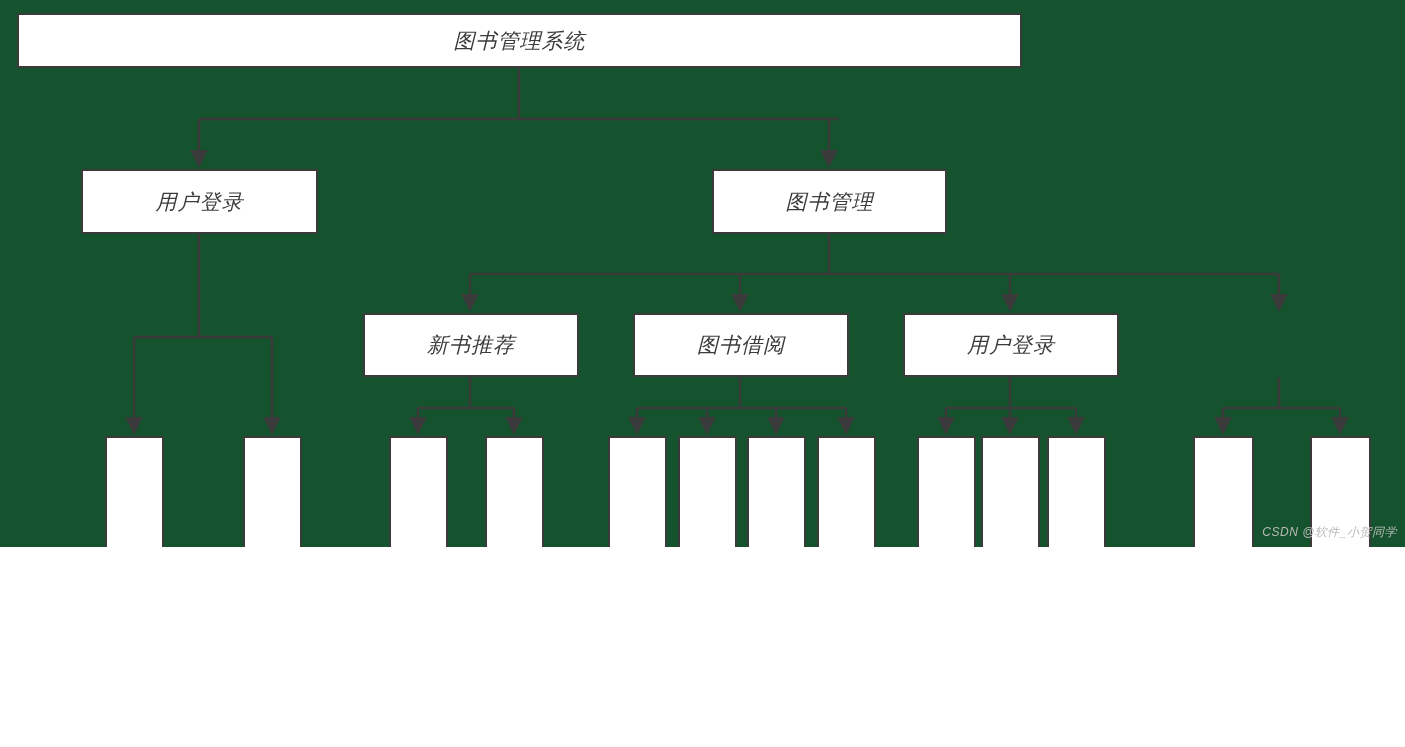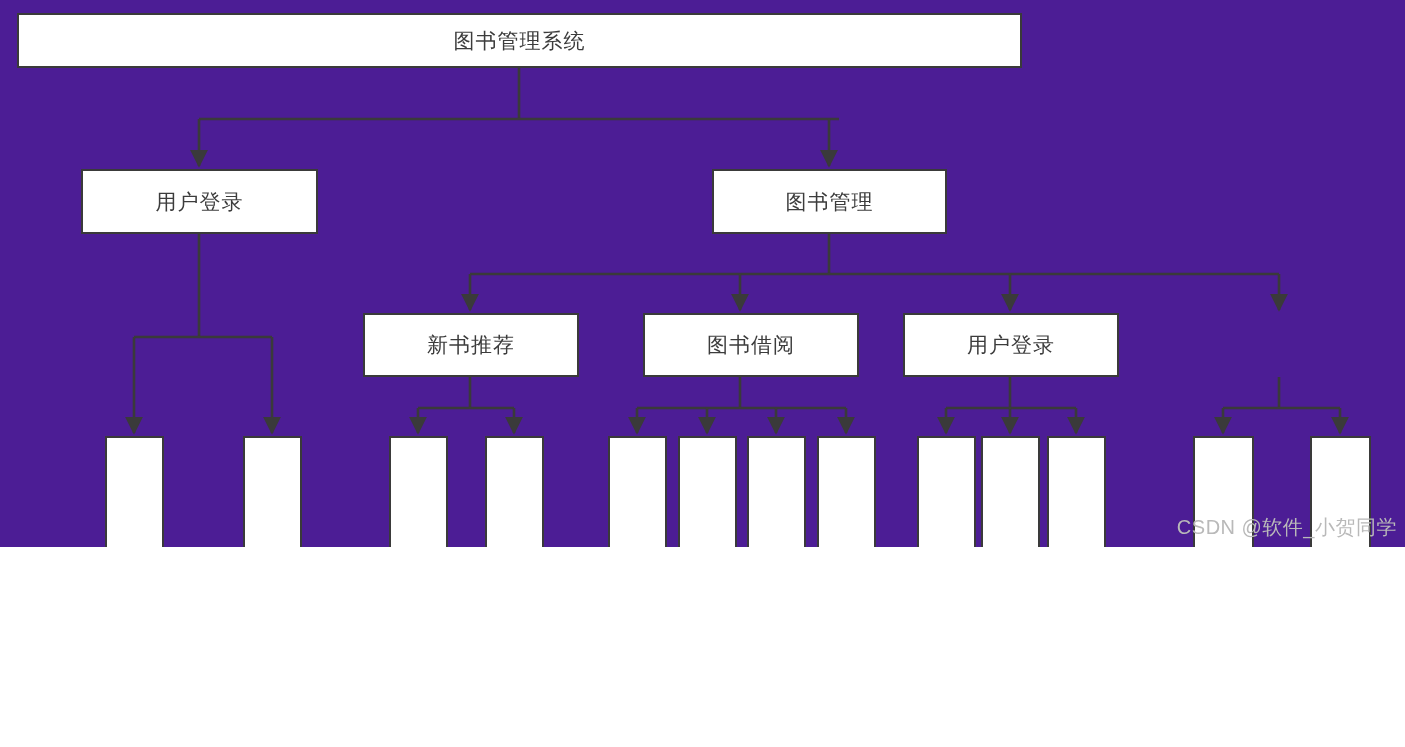--- a/index.html
+++ b/index.html
@@ -7,22 +7,23 @@
     padding: 0;
     background: #ffffff;
   }
   body {
     font-family: "Liberation Sans", "DejaVu Sans", sans-serif;
   }
   #canvas {
     position: relative;
     width: 1405px;
     height: 547px;
-    background: #4c1d95;
+    background: #14532d;
     overflow: hidden;
+    font-style: italic;
   }
   #edges {
     position: absolute;
     left: 0;
     top: 0;
     width: 1405px;
     height: 747px;
     pointer-events: none;
   }
   .node {
@@ -52,21 +53,21 @@
   }
   .node.vert .lbl {
     writing-mode: vertical-rl;
     text-orientation: upright;
     white-space: nowrap;
   }
   #watermark {
     position: absolute;
     right: 8px;
     bottom: 6px;
-    font-size: 20px;
+    font-size: 12px;
     color: #b9b9b9;
     letter-spacing: 0.5px;
     white-space: nowrap;
   }
 </style>
 </head>
 <body>
 
 <div id="canvas">
 
@@ -128,21 +129,21 @@
   <div class="node horiz" style="left:81px; top:169px; width:237px; height:65px;">
     <span class="lbl">用户登录</span>
   </div>
   <div class="node horiz" style="left:712px; top:169px; width:235px; height:65px;">
     <span class="lbl">图书管理</span>
   </div>
 
   <div class="node horiz" style="left:363px; top:313px; width:216px; height:64px;">
     <span class="lbl">新书推荐</span>
   </div>
-  <div class="node horiz" style="left:633px; top:313px; width:216px; height:64px;margin-left:10px;">
+  <div class="node horiz" style="left:633px; top:313px; width:216px; height:64px;">
     <span class="lbl">图书借阅</span>
   </div>
   <div class="node horiz" style="left:903px; top:313px; width:216px; height:64px;">
     <span class="lbl">用户登录</span>
   </div>
 
   <div class="node vert" style="left:105px; top:436px; width:59px; height:299px;">
     <span class="lbl">用户登录</span>
   </div>
   <div class="node vert" style="left:243px; top:436px; width:59px; height:299px;">

